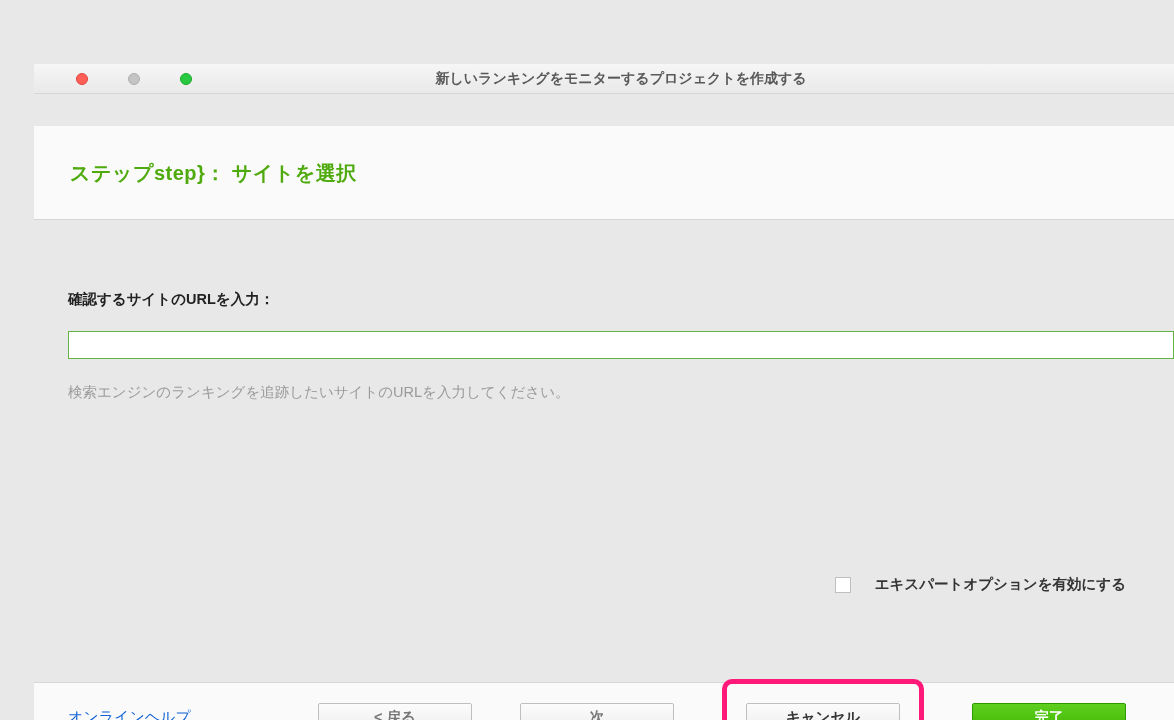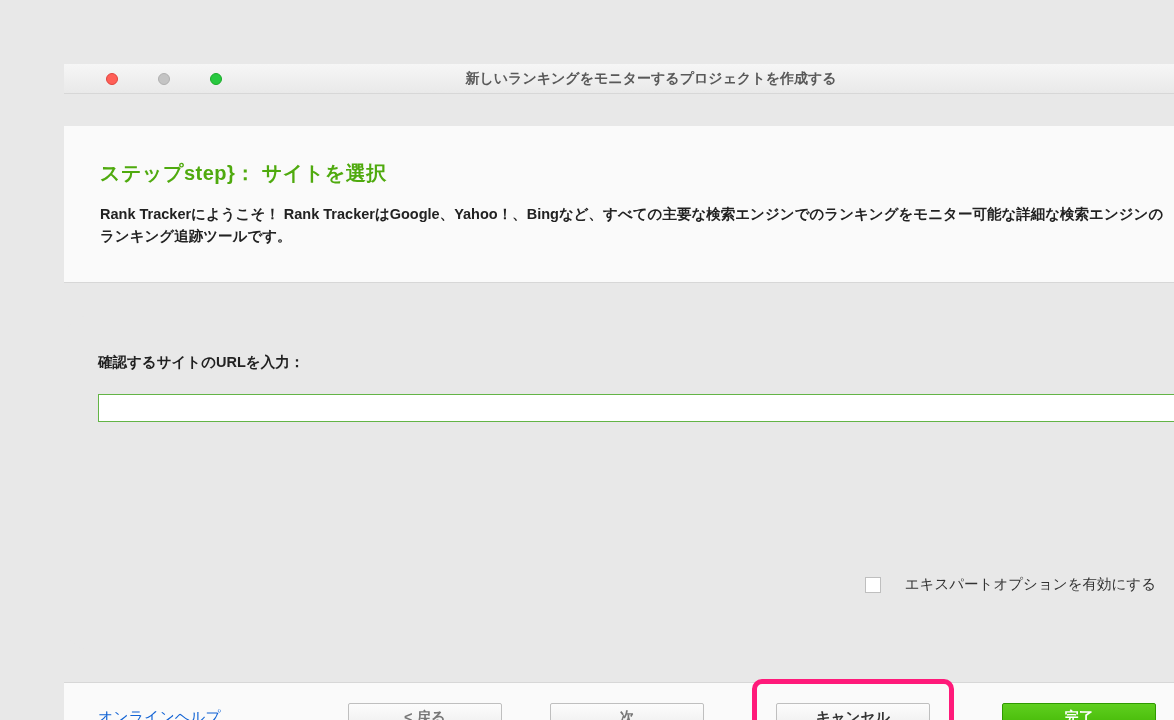--- a/index.html
+++ b/index.html
@@ -15,21 +15,21 @@
   .header-section { background: #fafafa; border-bottom: 1px solid #d7d7d7; padding: 18px 18px 18px 20px; }
   .step-title { color: #4faa0e; font-size: 20px; font-weight: 700; letter-spacing: 0.5px; margin-bottom: 14px; }
   .step-desc { color: #222; font-size: 14.5px; font-weight: 600; line-height: 1.55; }
   .main-section { flex: 1; padding: 22px 18px 10px 18px; display: flex; flex-direction: column; background: #e8e8e8; border-radius: 27px; }
   .field-label { color: #222; font-size: 14.5px; font-weight: 700; margin-bottom: 6px; }
   .url-input { width: 100%; height: 28px; border: 1.5px solid #63b446; background: #fff; outline: none; font-size: 14px; padding: 2px 6px; color: #222; }
   .hint { color: #9a9a9a; font-size: 14.5px; margin-top: 8px; font-weight: 500; }
   .spacer { flex: 1; }
   .expert-row { display: flex; justify-content: flex-end; align-items: center; padding-bottom: 14px; }
   .checkbox { width: 16px; height: 16px; border: 1px solid #bfbfbf; background: #fff; margin-right: 8px; }
-  .expert-label { color: #333; font-size: 14.5px; font-weight: 400; }
+  .expert-label { color: #333; font-size: 14.5px; font-weight: 700; }
   .footer { height: 70px; background: #fafafa; border-top: 1px solid #d7d7d7; display: flex; align-items: center; padding: 0 18px; position: relative; }
   .help-link { color: #1062d4; font-size: 15px; font-weight: 500; text-decoration: underline; cursor: pointer; }
   .btn-group { margin-left: auto; display: flex; gap: 16px; align-items: center; }
   .btn { width: 154px; height: 30px; border: 1px solid #bfbfbf; border-radius: 2px; background: linear-gradient(#fcfcfc,#ececec); font-size: 14.5px; font-weight: 700; color: #777; display: flex; align-items: center; justify-content: center; cursor: pointer; }
   .btn.enabled { color: #333; }
   .btn.finish { background: linear-gradient(#5fcf1f,#3fb400); border: 1px solid #2f9a00; color: #fff; font-weight: 700; }
   .highlight { border: 5px solid #ff1a7a; border-radius: 10px; padding: 3px; }
   .arrow-annot { position: absolute; pointer-events: none; }
   .arrow-line { height: 8px; background: #ff1a7a; border-radius: 4px; }
   .arrow-head { width: 0; height: 0; border-top: 14px solid transparent; border-bottom: 14px solid transparent; border-left: 24px solid #ff1a7a; position: absolute; }
@@ -43,26 +43,26 @@
     <div class="traffic">
       <div class="light red"></div>
       <div class="light yellow"></div>
       <div class="light green"></div>
     </div>
     <div class="title">新しいランキングをモニターするプロジェクトを作成する</div>
   </div>
 
   <div class="header-section">
     <div class="step-title">ステップstep}： サイトを選択</div>
-    <div class="step-desc">Rank Trackerにようこそ！ Rank TrackerはGoogle、Yahoo！、Bingなど、すべての主要な検索エンジンでのランキングをモニター可能な詳細な検索エンジンのランキング追跡ツールです。</div>
   </div>
 
   <div class="main-section">
     <div class="field-label">確認するサイトのURLを入力：</div>
     <input class="url-input" type="text" autofocus="" value="" style="">
+    <div class="hint">検索エンジンのランキングを追跡したいサイトのURLを入力してください。</div>
 
     <div class="spacer"></div>
 
     <div class="expert-row">
       <div class="checkbox"></div>
       <div class="expert-label">エキスパートオプションを有効にする</div>
     </div>
   </div>
 
   <div class="footer">

